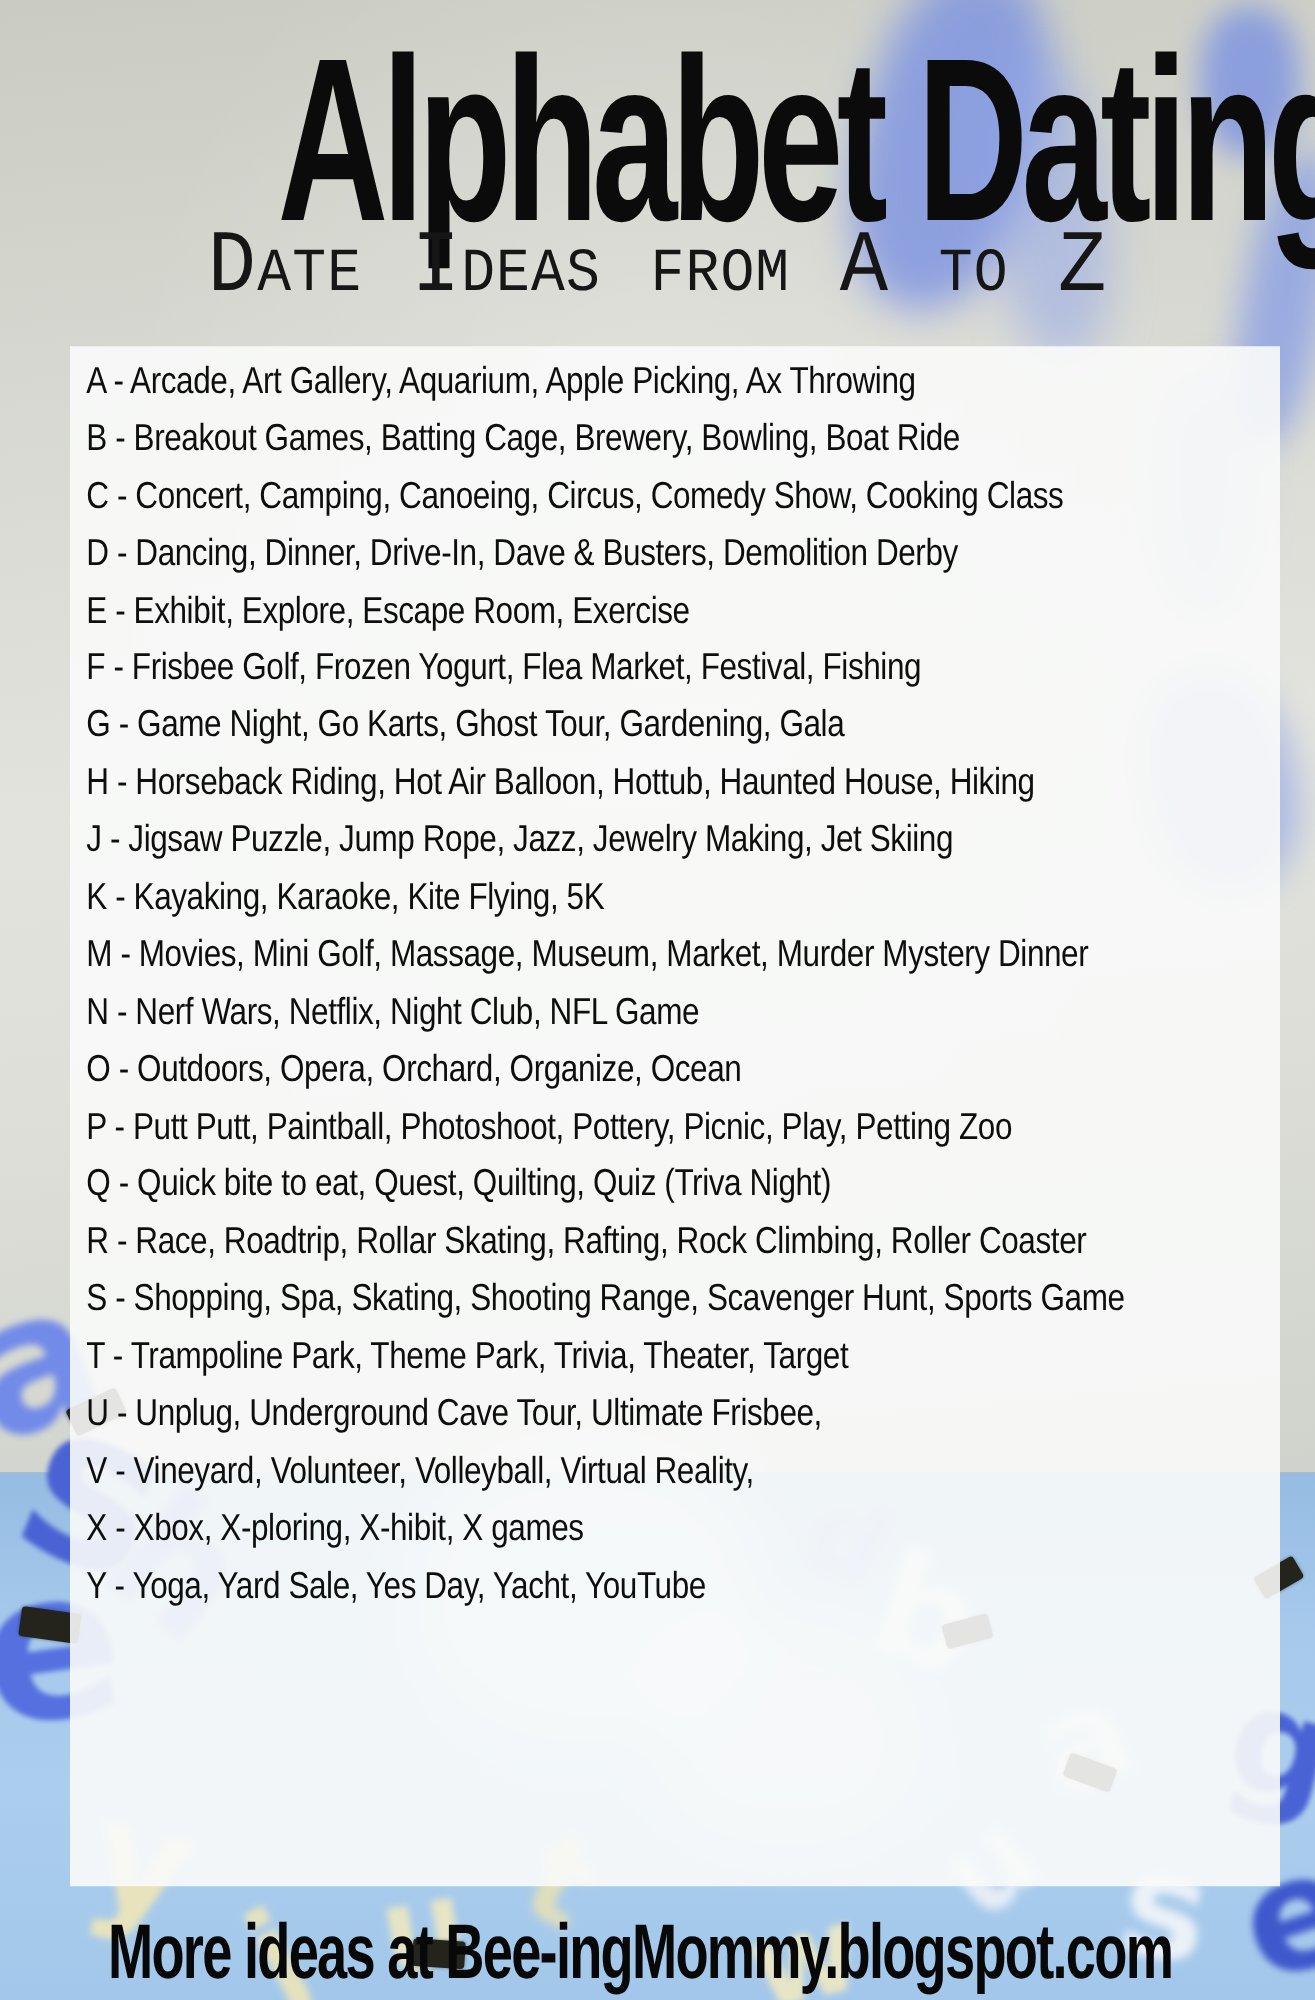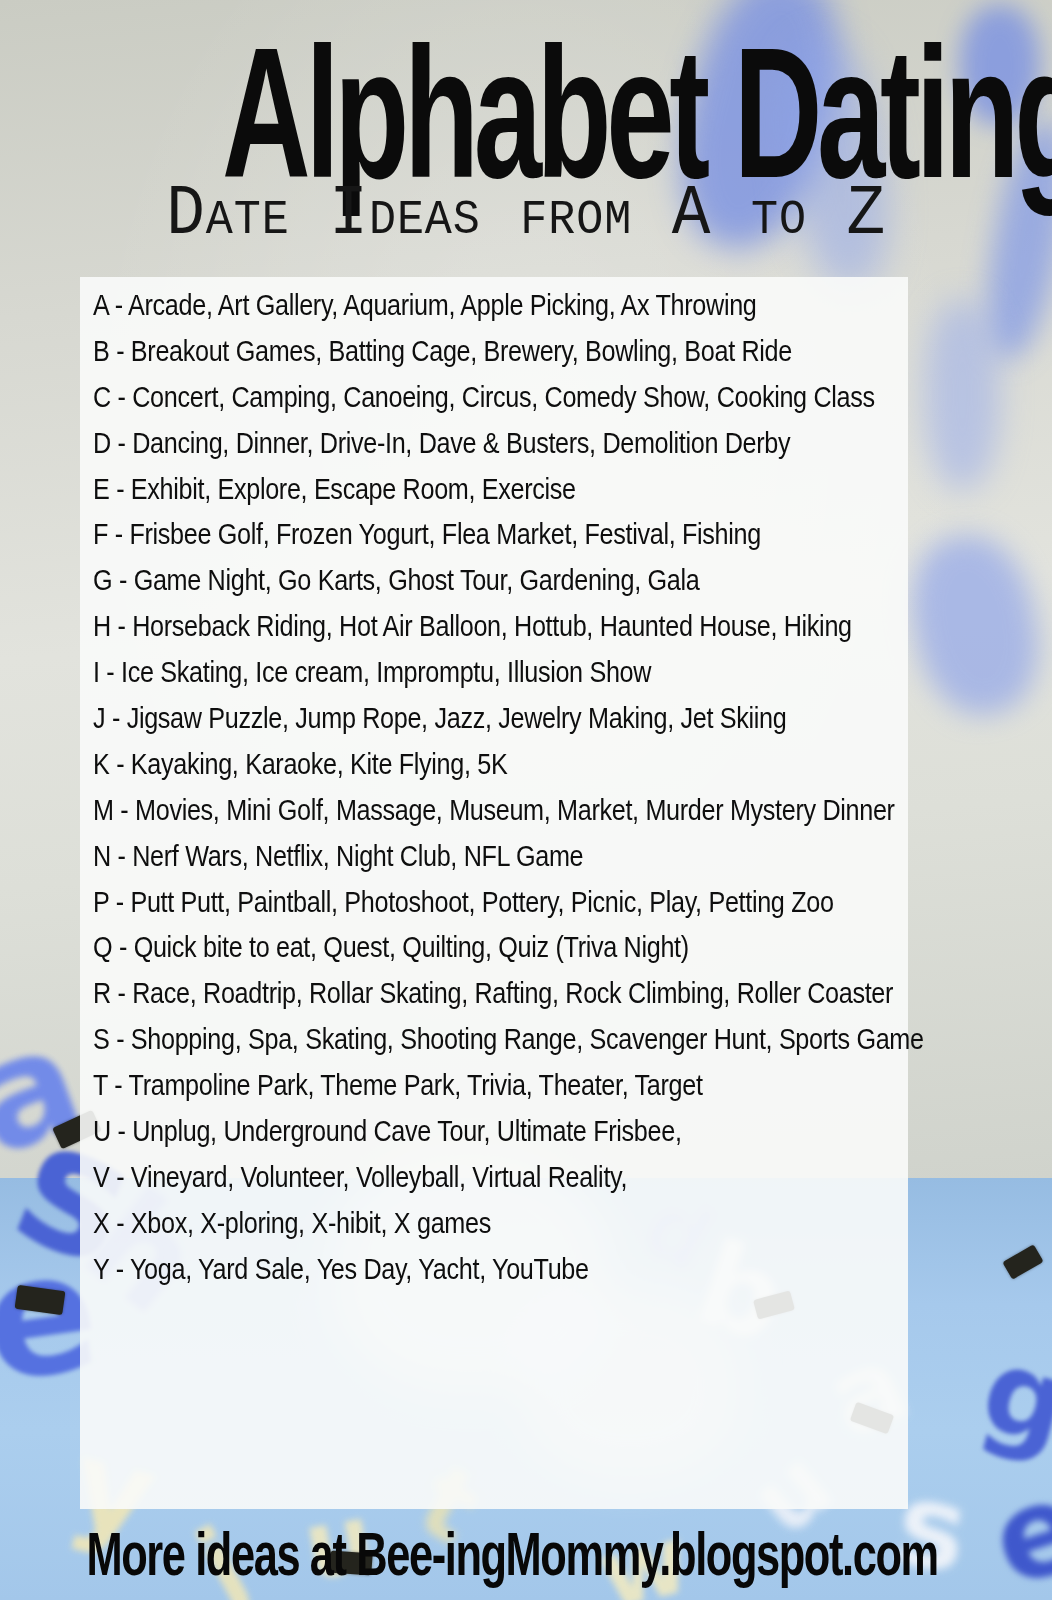--- a/index.html
+++ b/index.html
@@ -44,32 +44,32 @@
     white-space:nowrap;
   }
   .subtitle-wrap{position:absolute;left:0;top:178px;width:100%;text-align:center;font-family:Liberation Mono, monospace;}
   .subtitle{
     display:inline-block;font-size:70px;line-height:1.05;font-variant:small-caps;
     letter-spacing:1px;color:#161616;transform:scaleX(.92);transform-origin:center;
     white-space:nowrap;font-weight:400;
   }
   
   .panel{
-    position:absolute;left:56px;top:277px;width:828px;height:1232px;
+    position:absolute;left:56px;top:277px;width:968px;height:1232px;
     background:rgba(250,251,249,.9);
-    padding:5px 13px 0 13px;box-sizing:border-box;margin-left:24px;
+    padding:5px 13px 0 13px;box-sizing:border-box;
   }
   .row{height:45.9px;display:flex;align-items:center;}
   .rowtext{
     font-size:30px;letter-spacing:-.4px;color:#0e0e0e;white-space:nowrap;
     transform:scaleX(.84);transform-origin:left center;
   }
   
   .footer-wrap{position:absolute;left:0;top:1509px;width:100%;height:88px;
-    display:flex;align-items:center;justify-content:center;}
+    display:flex;align-items:flex-end;justify-content:center;}
   .footer-text{
     display:inline-block;font-weight:bold;font-size:62px;letter-spacing:-2px;
     color:#080808;transform:scaleX(.70) translateX(-20px);transform-origin:center;
     white-space:nowrap;
   }
 </style>
 </head>
 <body>
 
 <div class="page">
@@ -137,33 +137,33 @@
       <div class="row">
         <span class="rowtext">F - Frisbee Golf, Frozen Yogurt, Flea Market, Festival, Fishing</span>
       </div>
       <div class="row">
         <span class="rowtext">G - Game Night, Go Karts, Ghost Tour, Gardening, Gala</span>
       </div>
       <div class="row">
         <span class="rowtext">H - Horseback Riding, Hot Air Balloon, Hottub, Haunted House, Hiking</span>
       </div>
       <div class="row">
-        <span class="rowtext">I - Ice Skating, Ice cream, Impromptu, Illusion Show</span>
-      </div>
-      <div class="row">
         <span class="rowtext">J - Jigsaw Puzzle, Jump Rope, Jazz, Jewelry Making, Jet Skiing</span>
       </div>
       <div class="row">
         <span class="rowtext">K - Kayaking, Karaoke, Kite Flying, 5K</span>
       </div>
       <div class="row">
         <span class="rowtext">M - Movies, Mini Golf, Massage, Museum, Market, Murder Mystery Dinner</span>
       </div>
       <div class="row">
         <span class="rowtext">N - Nerf Wars, Netflix, Night Club, NFL Game</span>
+      </div>
+      <div class="row">
+        <span class="rowtext">O - Outdoors, Opera, Orchard, Organize, Ocean</span>
       </div>
       <div class="row">
         <span class="rowtext">P - Putt Putt, Paintball, Photoshoot, Pottery, Picnic, Play, Petting Zoo</span>
       </div>
       <div class="row">
         <span class="rowtext">Q - Quick bite to eat, Quest, Quilting, Quiz (Triva Night)</span>
       </div>
       <div class="row">
         <span class="rowtext">R - Race, Roadtrip, Rollar Skating, Rafting, Rock Climbing, Roller Coaster</span>
       </div>

